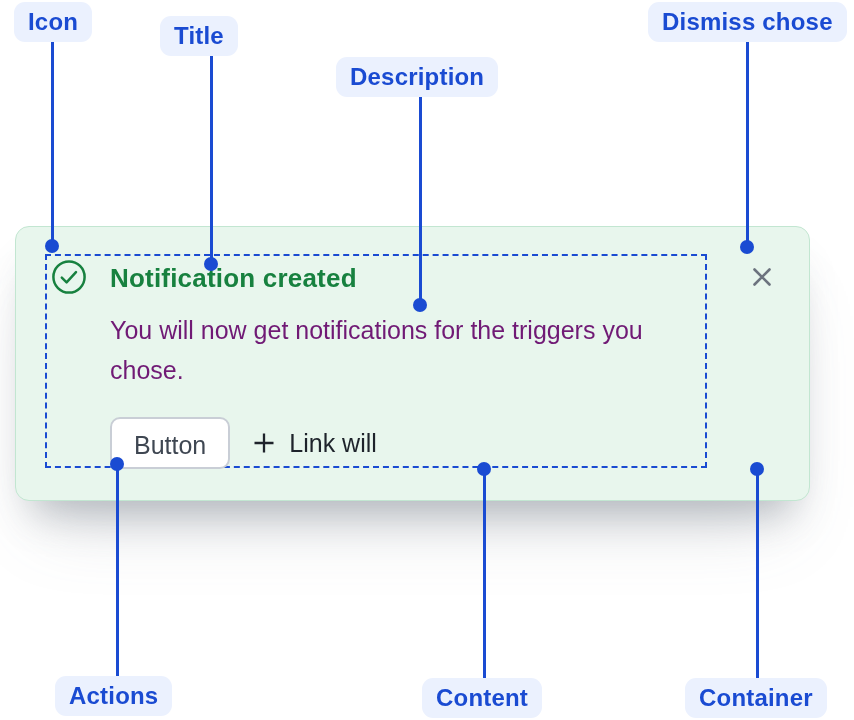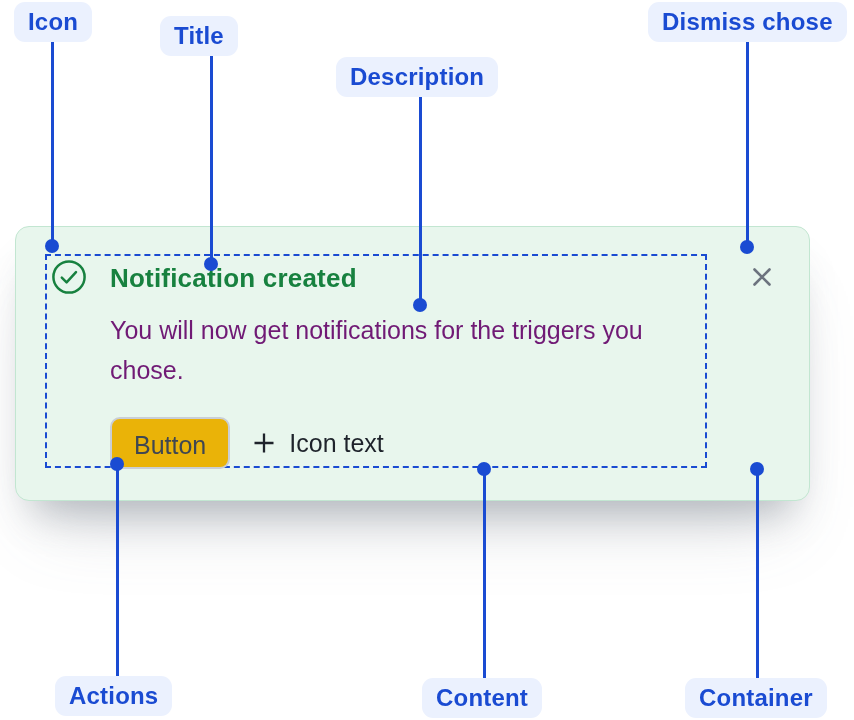--- a/index.html
+++ b/index.html
@@ -100,21 +100,21 @@
     top: 189px;
     display: flex;
     align-items: center;
     gap: 22px;
     height: 54px;
   }
 
   .btn {
     height: 52px;
     padding: 12px 22px;
-    background: #eab308;
+    background: #ffffff;
     border: 2px solid #C9CED6;
     border-radius: 10px;
     font-family: inherit;
     font-size: 25px;
     color: #3F4752;
     cursor: pointer;
   }
 
   .link {
     display: flex;
@@ -161,21 +161,21 @@
     <div class="n-desc">You will now get notifications for the triggers you chose.</div>
 
     <div class="actions-row">
       <button class="btn">Button</button>
       <div class="link">
         <span style="display:flex;">
           <svg width="24" height="24" viewBox="0 0 24 24">
             <path d="M12 2.5 V21.5 M2.5 12 H21.5" fill="none" stroke="#1E232B" stroke-width="2.3"></path>
           </svg>
         </span>
-        <span>Icon text</span>
+        <span>Link will</span>
       </div>
     </div>
 
     <button class="dismiss-btn">
       <span style="display:flex;">
         <svg width="32" height="32" viewBox="0 0 32 32">
           <path d="M8.5 8.5 L23.5 23.5 M23.5 8.5 L8.5 23.5" fill="none" stroke="#6C737E" stroke-width="2.6" stroke-linecap="round"></path>
         </svg>
       </span>
     </button>

